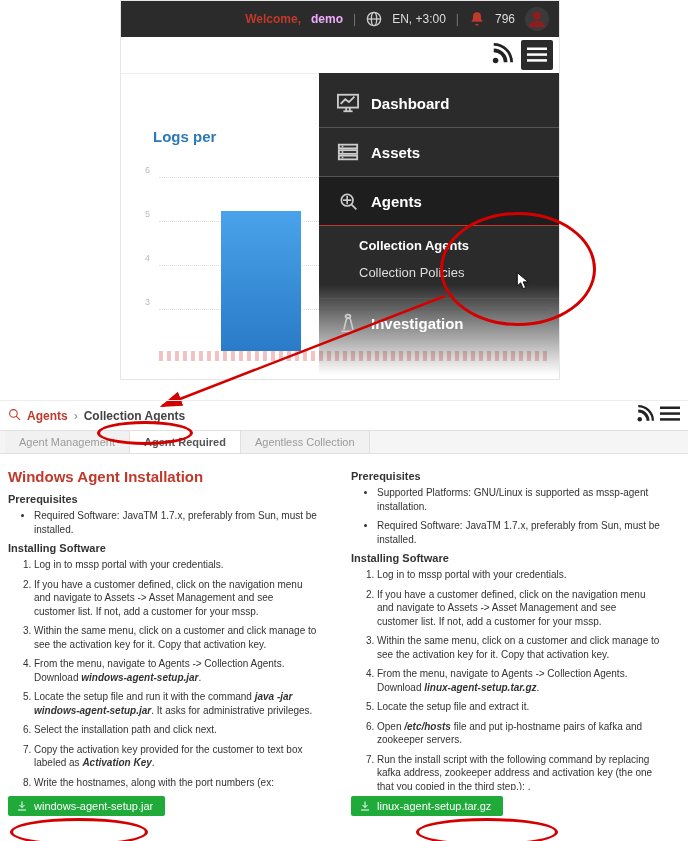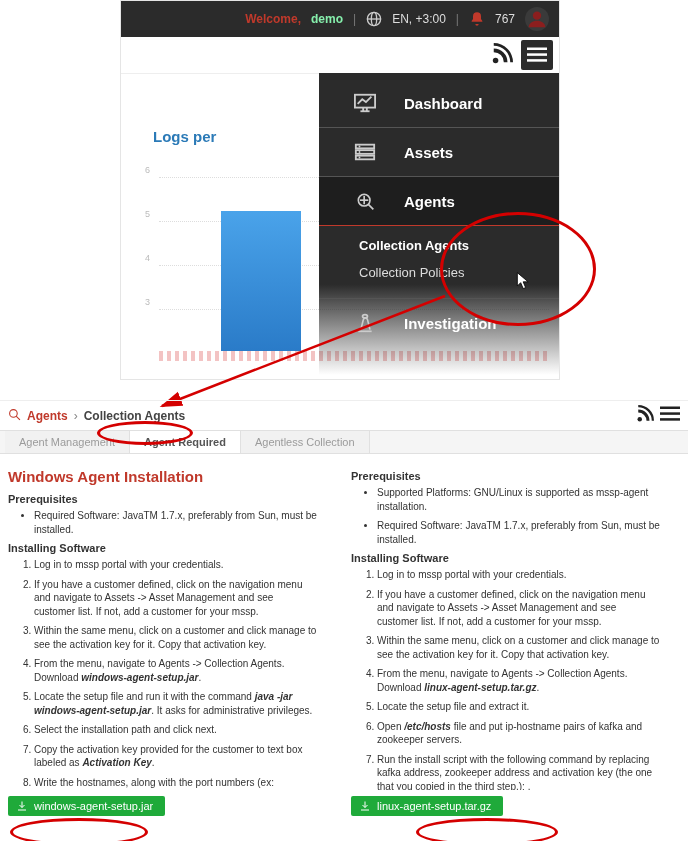--- a/index.html
+++ b/index.html
@@ -2,42 +2,42 @@
 <html><head>
 <meta charset="utf-8">
 <style>
   html,body{margin:0;padding:0;font-family:Arial,Helvetica,sans-serif;font-size:12px;color:#333;background:#fff}
   .stage{position:relative;width:688px;height:841px;overflow:hidden}
   
   .top-panel{position:absolute;left:120px;top:0;width:438px;height:378px;border:1px solid #e5e5e5;background:#fff}
   .header-bar{height:36px;background:#2b2b2b;display:flex;align-items:center;justify-content:flex-end;padding:0 10px;color:#ddd}
   .header-text{white-space:nowrap;display:flex;align-items:center;gap:10px}
   .header-text .welcome{color:#c0392b;font-weight:700}
-  .header-text .user{color:#86efac;font-weight:700}
+  .header-text .user{color:#f0abfc;font-weight:700}
   .header-text .sep{color:#777}
   .globe-icon svg{width:16px;height:16px;fill:#ccc;vertical-align:-3px}
   .bell{color:#c0392b}
   .bell svg{width:16px;height:16px;fill:#c0392b;vertical-align:-3px}
   .avatar{width:24px;height:24px;border-radius:50%;background:#3a3a3a;display:inline-flex;align-items:center;justify-content:center}
   .avatar svg{width:20px;height:20px;fill:#8b1e1e}
   .sub-bar{height:36px;background:#fff;display:flex;justify-content:flex-end;align-items:center;gap:8px;padding:0 6px;border-bottom:1px solid #eee}
   .rss-top svg{width:22px;height:22px;fill:#222}
   .burger{width:32px;height:30px;background:#2b2b2b;display:flex;align-items:center;justify-content:center;border-radius:2px}
   .burger svg{width:20px;height:18px;fill:#fff}
   .chart-area{position:absolute;left:0;top:72px;right:0;bottom:0}
   .chart-title{position:absolute;left:32px;top:55px;color:#2b7ab7;font-weight:700;font-size:15px}
   .chart{position:absolute;left:10px;top:88px;right:10px;bottom:10px}
   .chart .y-axis{position:absolute;left:14px;top:0;bottom:0;color:#bbb;font-size:9px}
   .chart .grid{position:absolute;left:28px;right:0;top:8px;bottom:8px}
   .chart .grid .row{position:absolute;left:0;right:0;height:0;border-top:1px dotted #ddd}
   .chart .bar{position:absolute;bottom:18px;width:80px;background:linear-gradient(#4aa3ea,#2a7bc8)}
   .chart .base{position:absolute;bottom:8px;left:28px;right:0;height:10px;background:repeating-linear-gradient(90deg,#f3c3c3 0 4px,#fff 4px 8px)}
   
   .side-menu{position:absolute;right:0;top:72px;width:240px;background:linear-gradient(#2b2b2b 0%, #2b2b2b 70%, rgba(43,43,43,0) 100%);color:#fff;padding:6px 0 28px}
-  .menu-item{display:flex;align-items:center;gap:28px;padding:14px 35px;border-bottom:1px solid #555;font-size:15px;font-weight:700}
+  .menu-item{display:flex;align-items:center;gap:12px;padding:14px 18px;border-bottom:1px solid #555;font-size:15px;font-weight:700}
   .menu-item svg{width:22px;height:20px;fill:#ccc}
   .menu-item.sel{background:#1e1e1e;border-bottom:1px solid #c0392b}
   .sub-item{padding:6px 18px 6px 40px;font-size:13px;color:#ddd}
   .sub-item.hl{color:#fff;font-weight:700}
   .sub-block{padding:6px 0 12px;border-bottom:1px solid #555}
   .cursor{position:absolute;width:20px;height:20px}
   .cursor svg{width:20px;height:20px}
   
   .oval{position:absolute;border:3px solid #d40000;border-radius:50%}
   .arrow{position:absolute;overflow:visible}
@@ -82,21 +82,21 @@
         <span class="globe-icon"><svg viewBox="0 0 24 24">
               <circle cx="12" cy="12" r="10" fill="none" stroke="#ccc" stroke-width="2"></circle>
               <ellipse cx="12" cy="12" rx="4" ry="10" fill="none" stroke="#ccc" stroke-width="2"></ellipse>
               <line x1="2" y1="12" x2="22" y2="12" stroke="#ccc" stroke-width="2"></line>
             </svg></span>
         <span>EN, +3:00</span>
         <span class="sep">|</span>
         <span class="bell"><svg viewBox="0 0 24 24">
               <path d="M12 2a6 6 0 0 0-6 6v4l-2 3v1h16v-1l-2-3V8a6 6 0 0 0-6-6zm0 20a2.5 2.5 0 0 0 2.5-2.5h-5A2.5 2.5 0 0 0 12 22z"></path>
             </svg></span>
-        <span>767</span>
+        <span>796</span>
         <span class="avatar">
             <svg viewBox="0 0 24 24">
               <circle cx="12" cy="8" r="5"></circle>
               <path d="M2 22c0-5 5-8 10-8s10 3 10 8z"></path>
             </svg>
           </span>
       </div>
     </div>
     <div class="sub-bar">
       <span class="rss-top"><svg viewBox="0 0 24 24">

